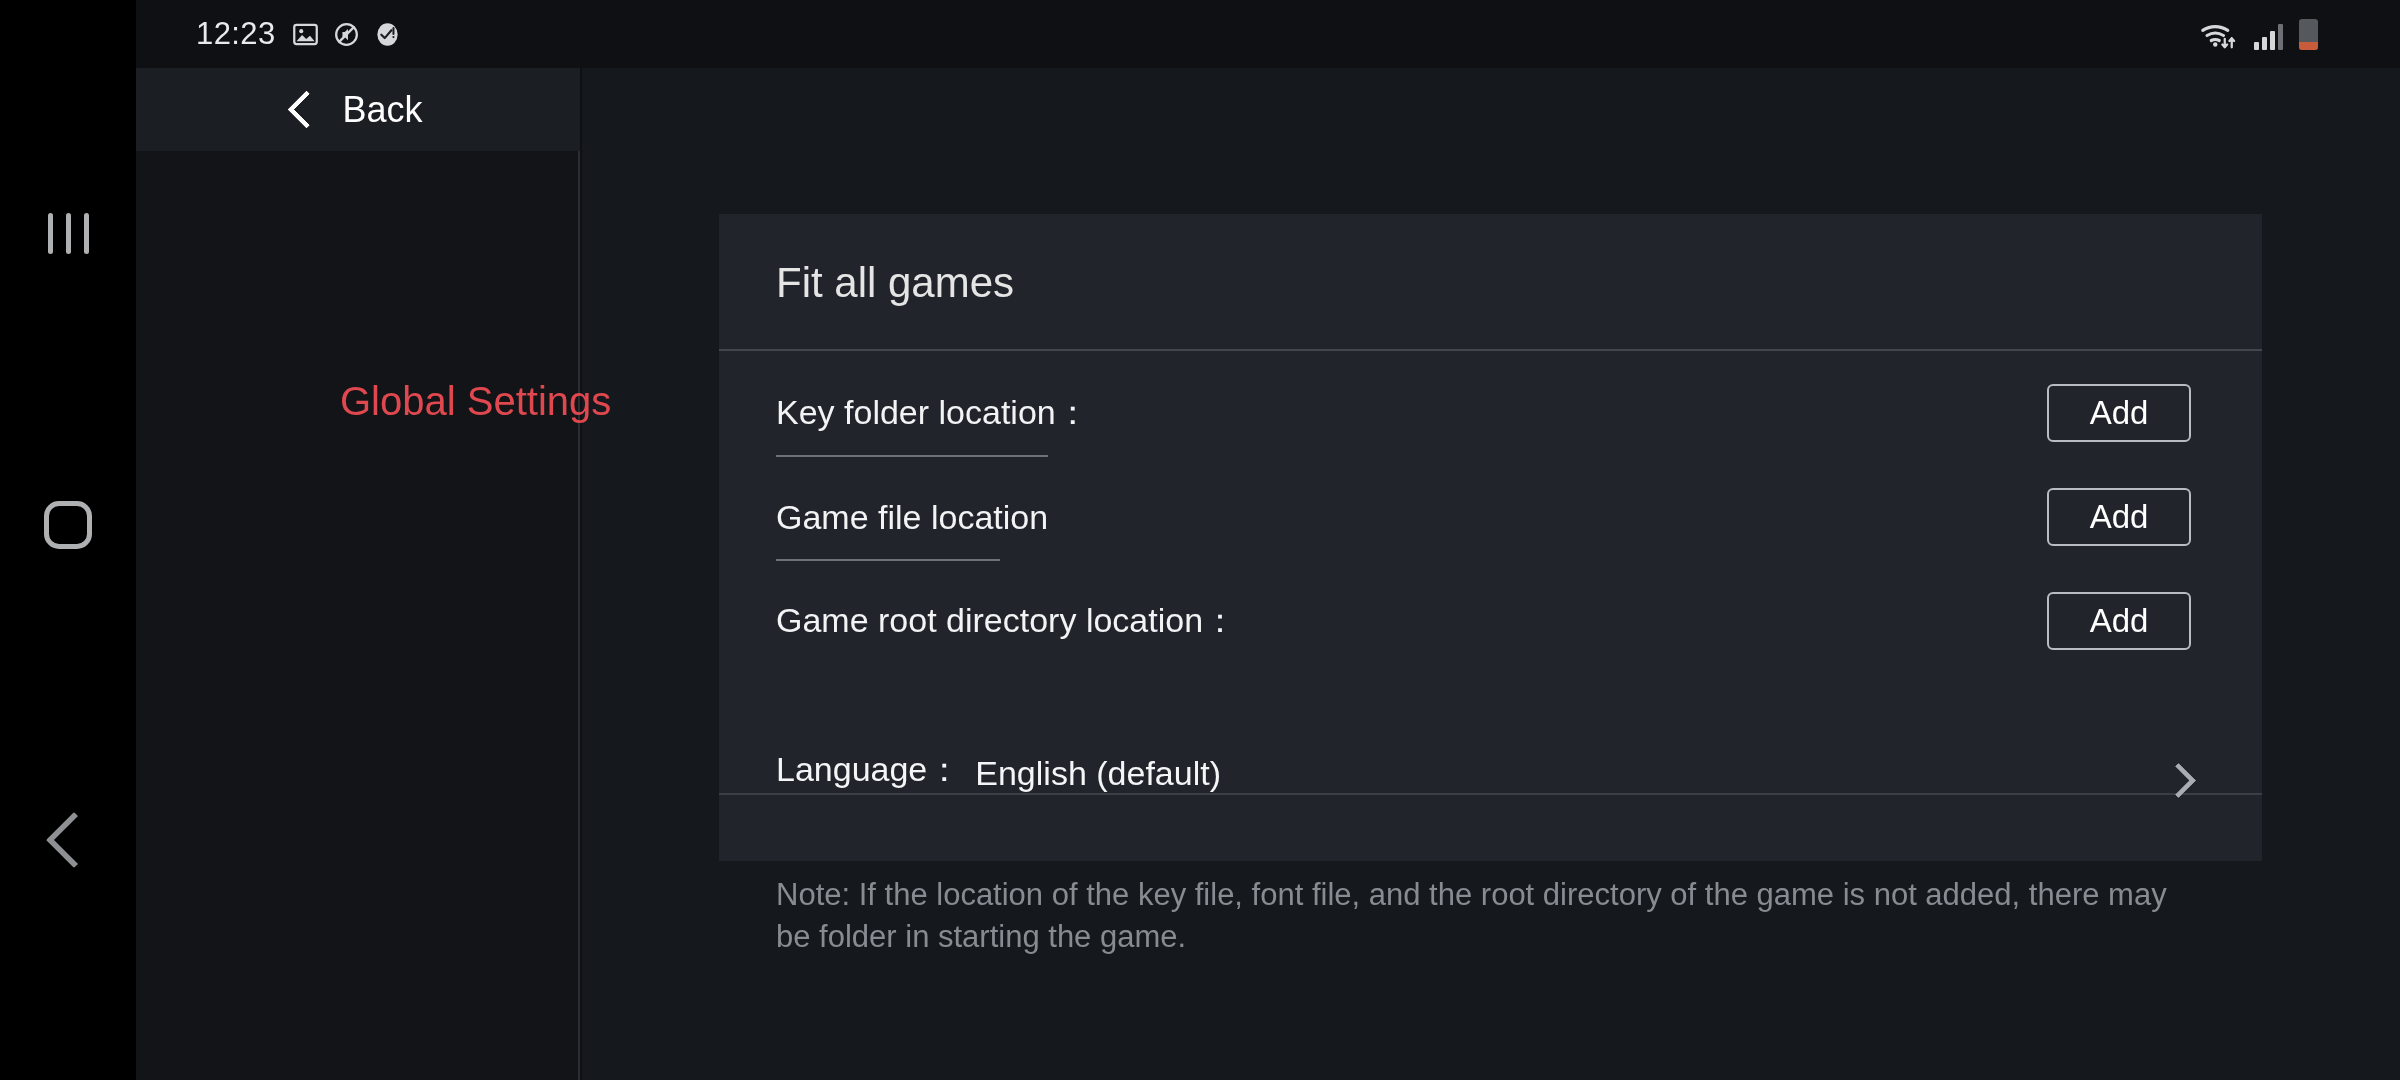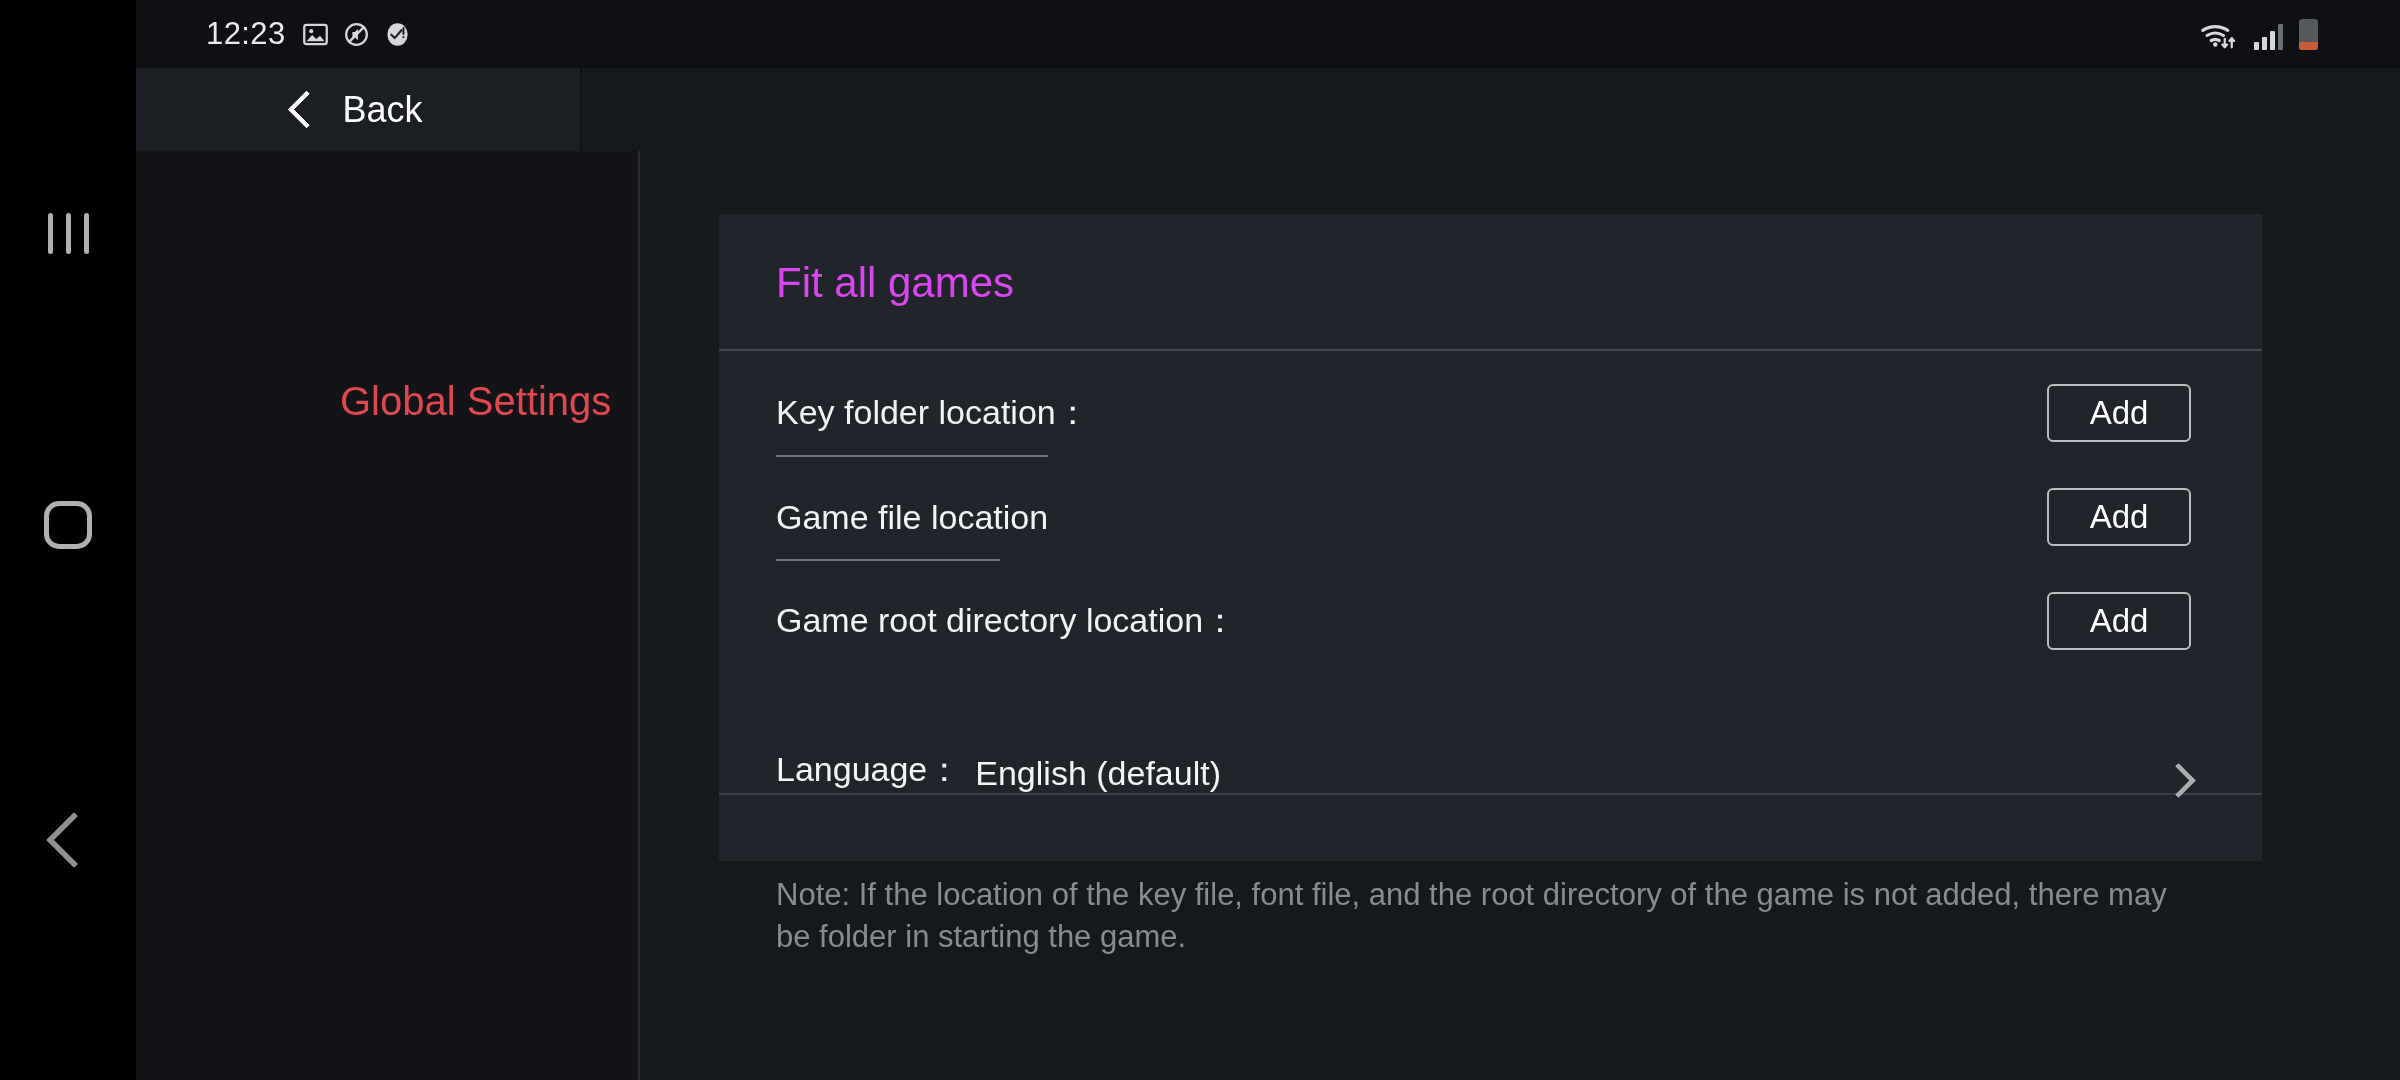--- a/index.html
+++ b/index.html
@@ -87,21 +87,20 @@
   .status-left {
     display: flex;
     align-items: center;
     gap: 16px;
     margin-left: 60px;
   }
   .clock {
     color: #e9eaeb;
     font-size: 31px;
     letter-spacing: 0.4px;
-    margin-left: 10px;
   }
   .status-icons-left { display: flex; align-items: center; gap: 14px; }
   .status-right {
     margin-left: auto;
     margin-right: 82px;
     display: flex;
     align-items: flex-end;
     gap: 16px;
   }
 
@@ -159,21 +158,21 @@
   }
   .back-label {
     color: #ffffff;
     font-size: 36px;
   }
 
   
   .sidebar {
     position: absolute;
     left: 136px; top: 151px;
-    width: 504px;
+    width: 444px;
     height: 929px;
     background: #121417;
     border-right: 2px solid #2a2d31;
     box-sizing: border-box;
     z-index: 10;
   }
   .side-item {
     position: absolute;
     left: 204px;
     top: 228px;
@@ -206,21 +205,21 @@
     left: 137px;
     width: 1543px;
     background: #21252b;
     box-sizing: border-box;
   }
 
   
   .card-fit { top: 146px; }
   .card-title {
     padding: 45px 0 42px 57px;
-    color: #d946ef;
+    color: #e5e5e5;
     font-size: 42px;
     border-bottom: 2px solid #42474d;
   }
   .rows { padding: 10px 14px 38px 0; }
   .row {
     position: relative;
     display: flex;
     align-items: center;
     min-height: 104px;
     padding: 0 57px;

